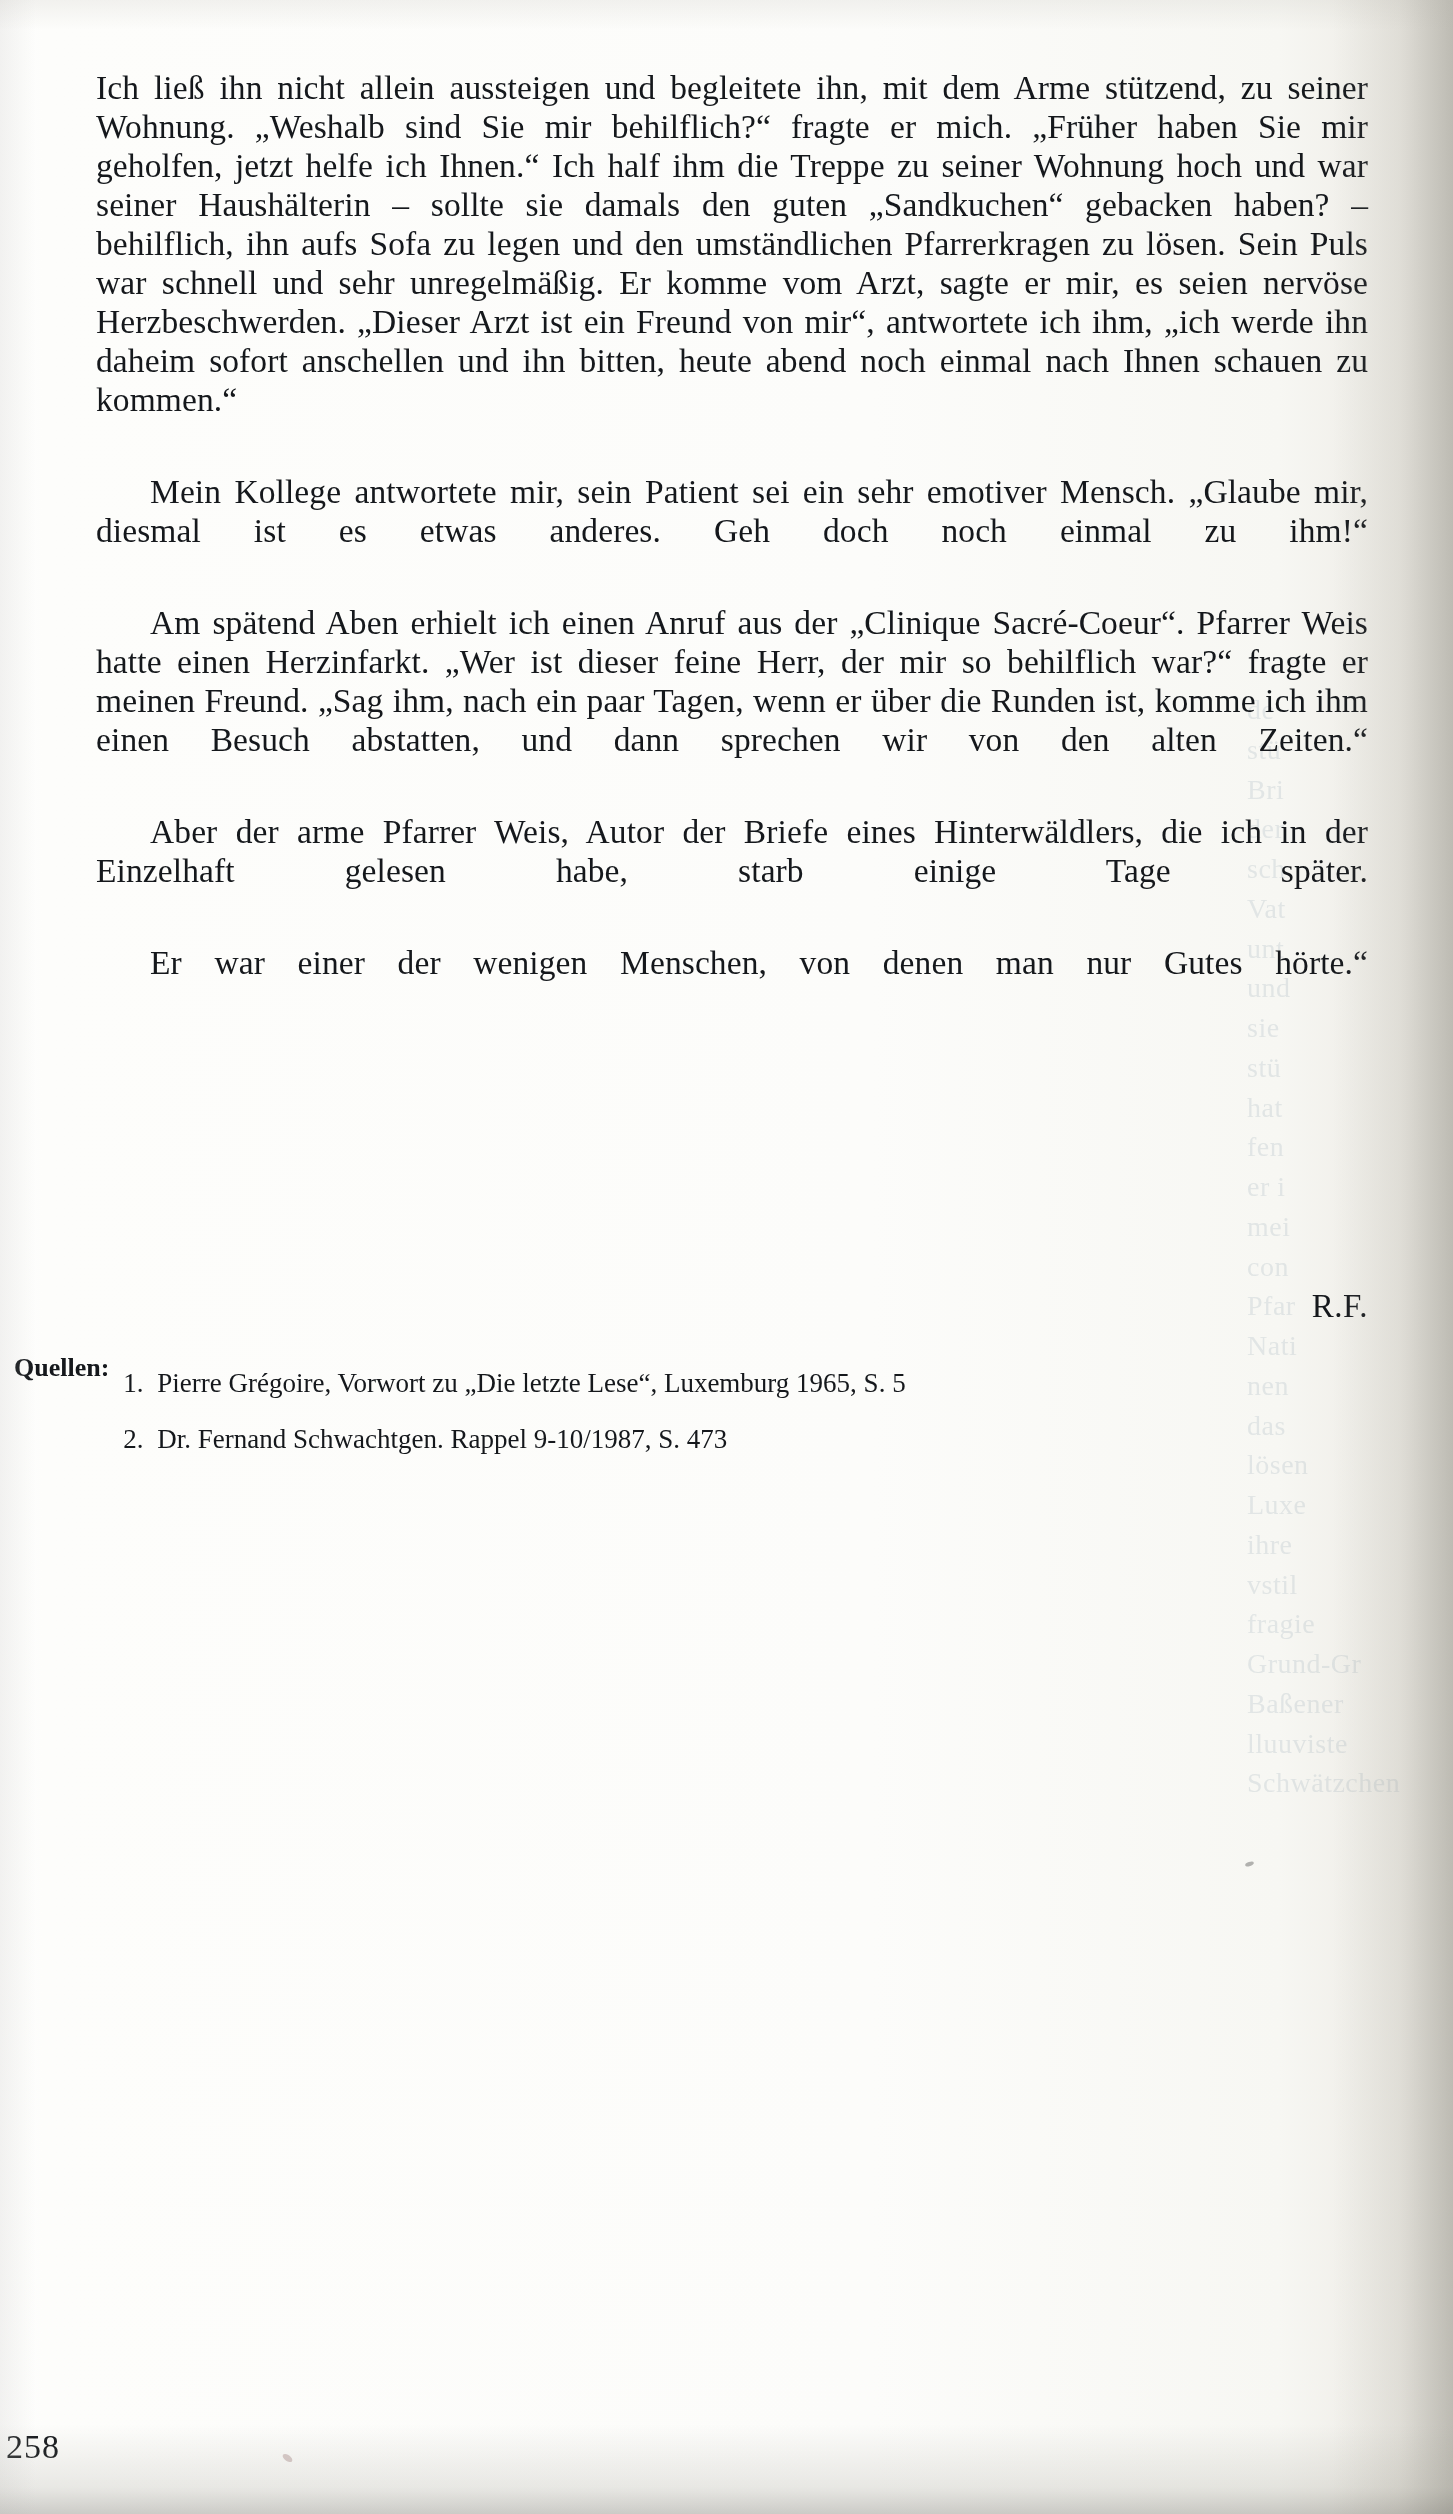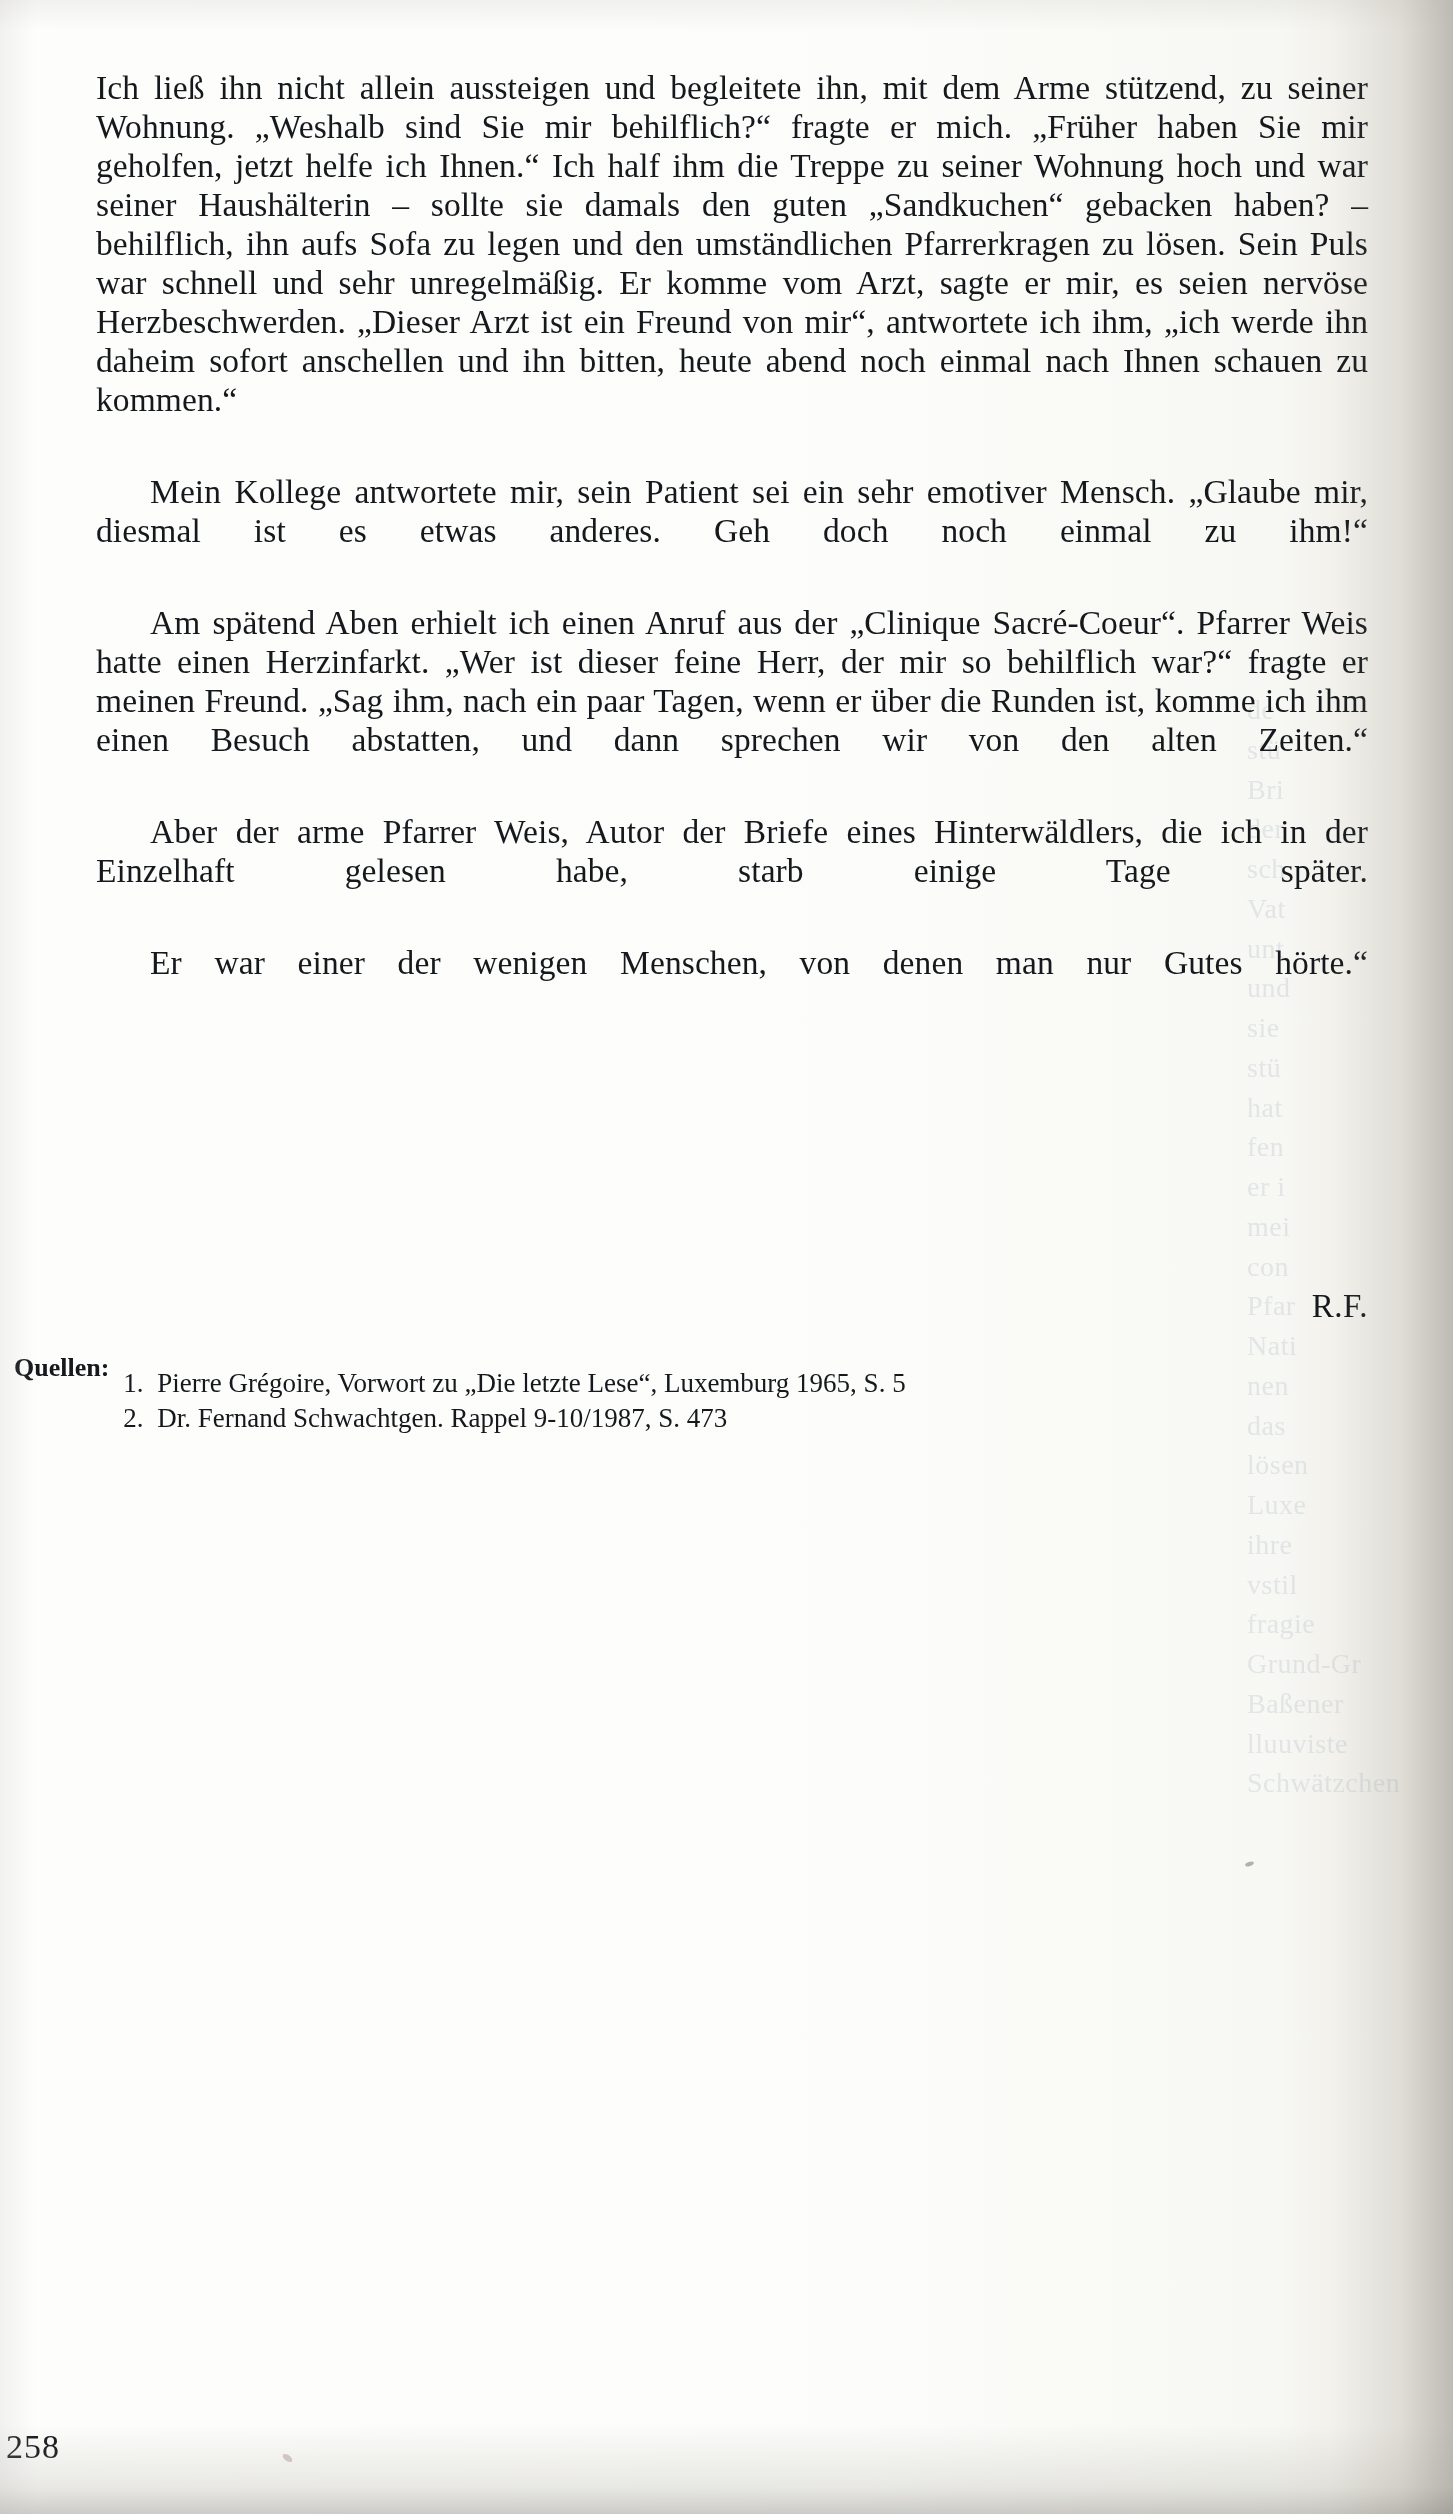--- a/index.html
+++ b/index.html
@@ -135,21 +135,21 @@
   }
   .sources-list {
     display: block;
   }
   .sources-item {
     display: block;
     white-space: nowrap;
     margin-top: 16px;
   }
   .sources-item + .sources-item {
-    margin-top: 0;
+    margin-top: 21px;
   }
   .sources-num {
     display: inline-block;
     width: 34px;
   }
 
   .folio {
     position: absolute;
     left: 6px;
     bottom: 48px;

